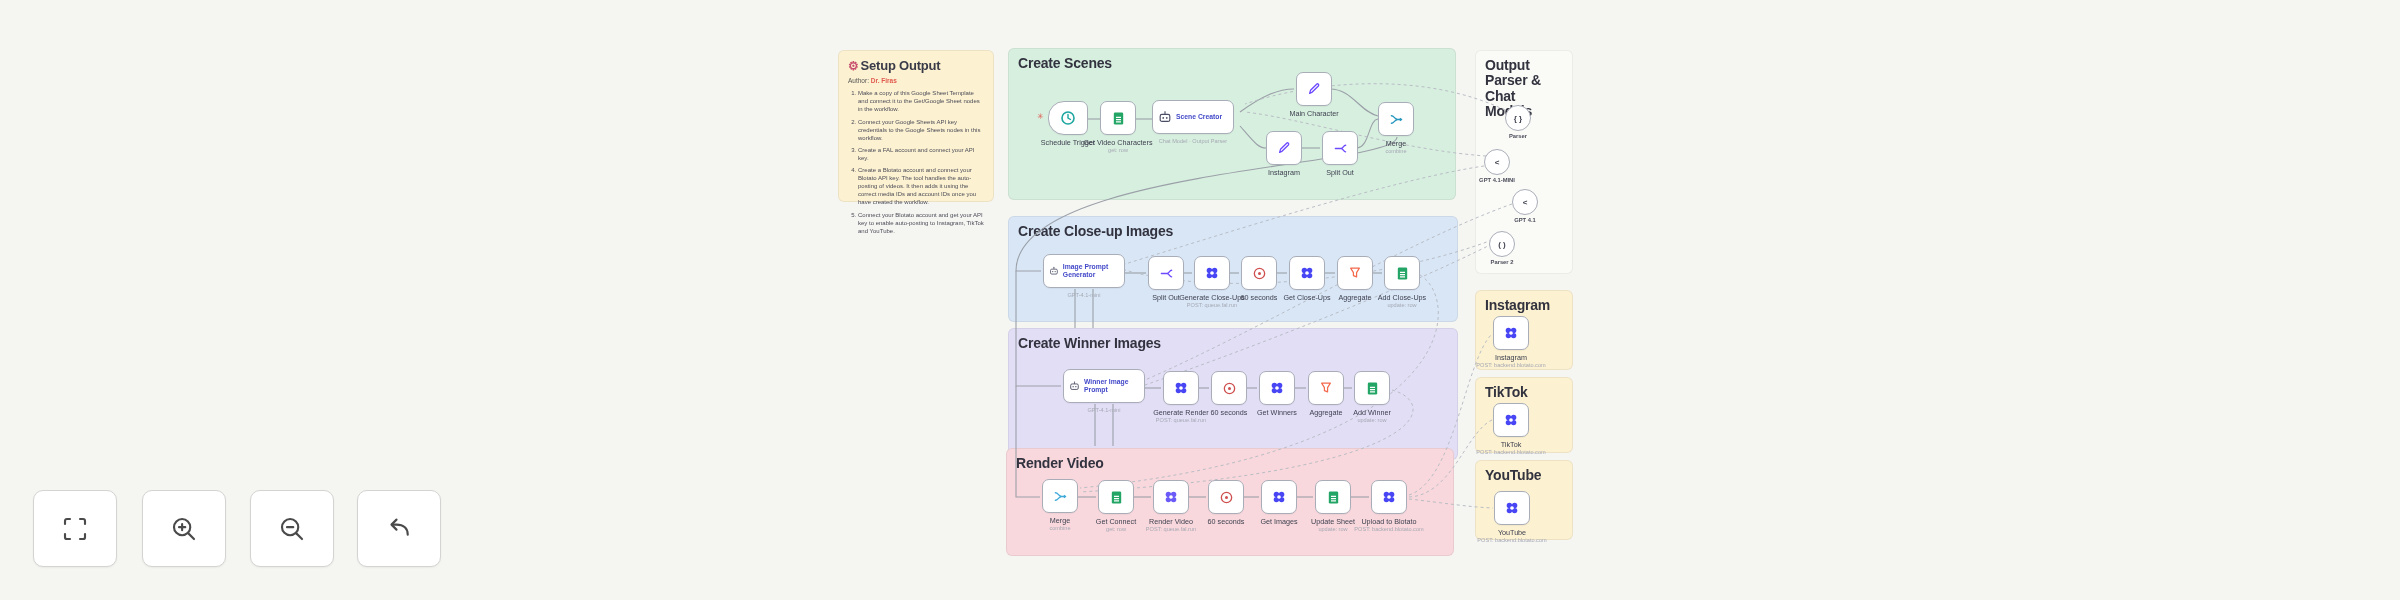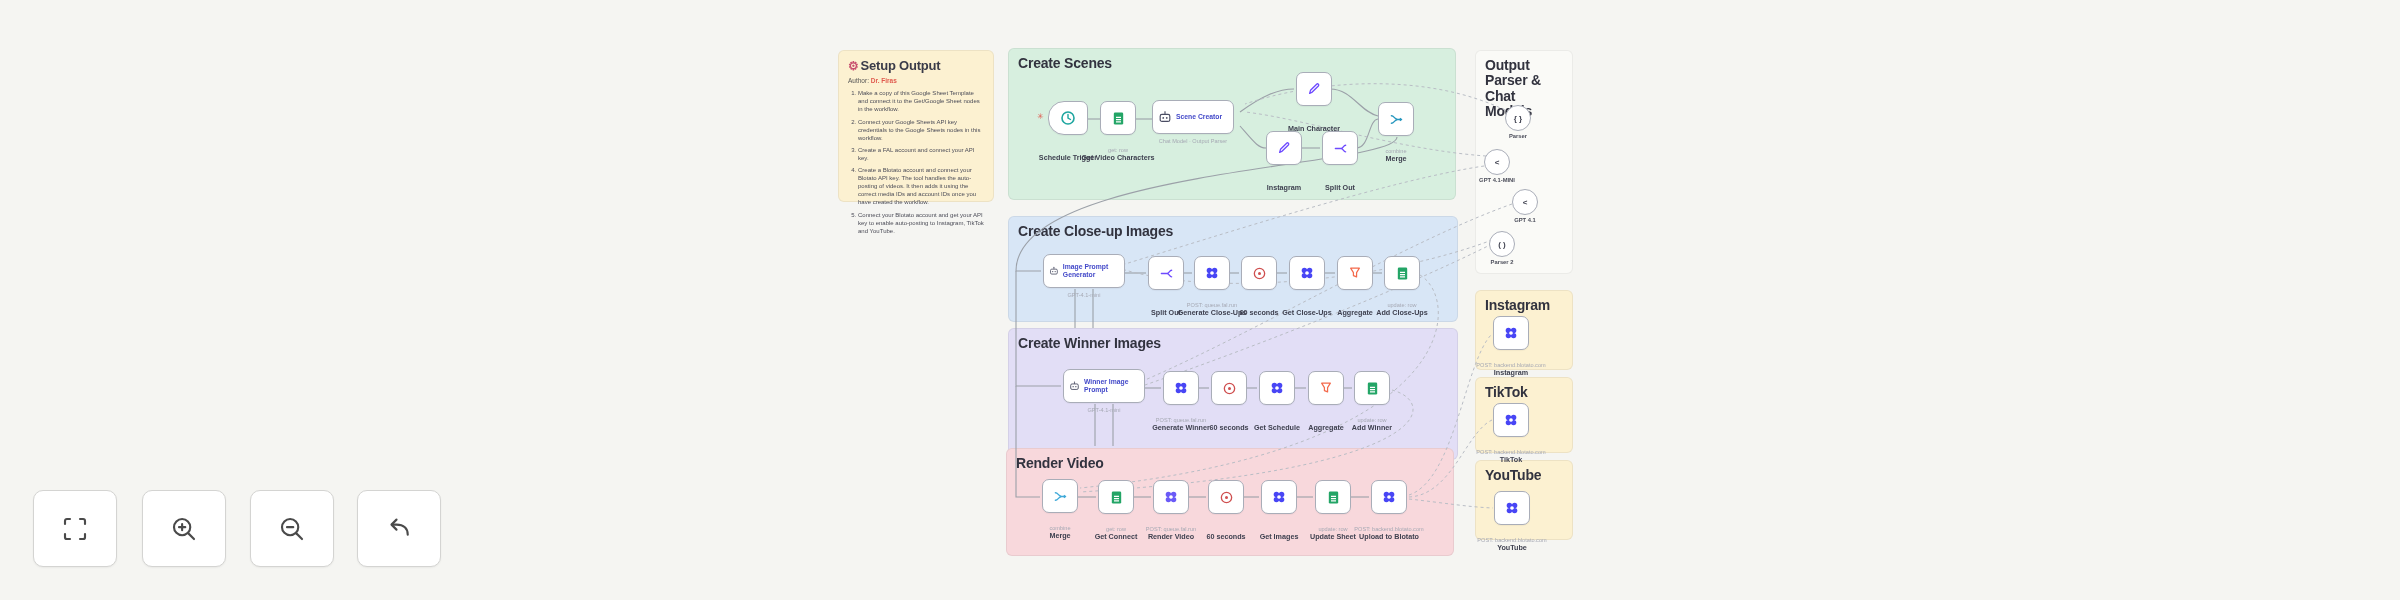--- a/index.html
+++ b/index.html
@@ -28,21 +28,21 @@
   
   .node { position:absolute; z-index:3; width:36px; }
   .nbox { width:36px; height:34px; background:#fff; border:1.4px solid #a9adb8; border-radius:7px;
           display:flex; align-items:center; justify-content:center; box-shadow:0 1px 1px rgba(0,0,0,.04); }
   .nbox.trigger { border-radius:16px 7px 7px 16px; width:40px; }
   .node.trigger { width:40px; }
   .node.wide { width:82px; }
   .nbox.wide { width:82px; justify-content:flex-start; gap:4px; padding:0 5px; }
   .inlabel { font-size:6.8px; font-weight:bold; color:#3f4150; line-height:1.15; }
   .nlabel { position:absolute; top:37px; left:50%; transform:translateX(-50%); white-space:nowrap;
-            font-size:7.2px; font-weight:bold; color:#3f4150; text-align:center;margin-top:15px; }
+            font-size:7.2px; font-weight:normal; color:#3f4150; text-align:center; }
   .ncap { position:absolute; top:46px; left:50%; transform:translateX(-50%); white-space:nowrap;
           font-size:5.6px; color:#a6a9b4; text-align:center; }
 
   
   .cnode { position:absolute; z-index:3; width:26px; }
   .cbox { width:26px; height:26px; border-radius:50%; background:#fff; border:1.3px solid #a9adb8;
           display:flex; align-items:center; justify-content:center; font-size:8px; font-weight:bold; color:#3f4150; }
   .clabel { position:absolute; top:28px; left:50%; transform:translateX(-50%); white-space:nowrap;
             font-size:5.8px; font-weight:bold; color:#4a4c59; }
 
@@ -331,21 +331,21 @@
       <svg width="16" height="16" viewBox="0 0 16 16">
         <g fill="#4845f5">
           <circle cx="5.4" cy="5.4" r="2.7"></circle>
           <circle cx="10.6" cy="5.4" r="2.7"></circle>
           <circle cx="5.4" cy="10.6" r="2.7"></circle>
           <circle cx="10.6" cy="10.6" r="2.7"></circle>
         </g>
         <circle cx="8" cy="8" r="1.8" fill="#fff"></circle>
       </svg>
     </div>
-  <div class="nlabel">Generate Winner</div>
+  <div class="nlabel">Generate Render</div>
   <div class="ncap">POST: queue.fal.run</div>
 </div>
 
 <div class="node" style="left:1211px;top:371px;">
   <div class="nbox">
       <svg width="15" height="15" viewBox="0 0 16 16">
         <circle cx="8" cy="8" r="5.5" fill="none" stroke="#cf4f4f" stroke-width="1.4"></circle>
         <circle cx="8" cy="8" r="1.6" fill="#cf4f4f"></circle>
       </svg>
     </div>
@@ -357,21 +357,21 @@
       <svg width="16" height="16" viewBox="0 0 16 16">
         <g fill="#4845f5">
           <circle cx="5.4" cy="5.4" r="2.7"></circle>
           <circle cx="10.6" cy="5.4" r="2.7"></circle>
           <circle cx="5.4" cy="10.6" r="2.7"></circle>
           <circle cx="10.6" cy="10.6" r="2.7"></circle>
         </g>
         <circle cx="8" cy="8" r="1.8" fill="#fff"></circle>
       </svg>
     </div>
-  <div class="nlabel">Get Schedule</div>
+  <div class="nlabel">Get Winners</div>
 </div>
 
 <div class="node" style="left:1308px;top:371px;">
   <div class="nbox">
       <svg width="14" height="14" viewBox="0 0 16 16">
         <path d="M3 2.5h10L9.8 7.5v5L6.2 11V7.5z" fill="none" stroke="#f4694b" stroke-width="1.4" stroke-linejoin="round"></path>
       </svg>
     </div>
   <div class="nlabel">Aggregate</div>
 </div>

